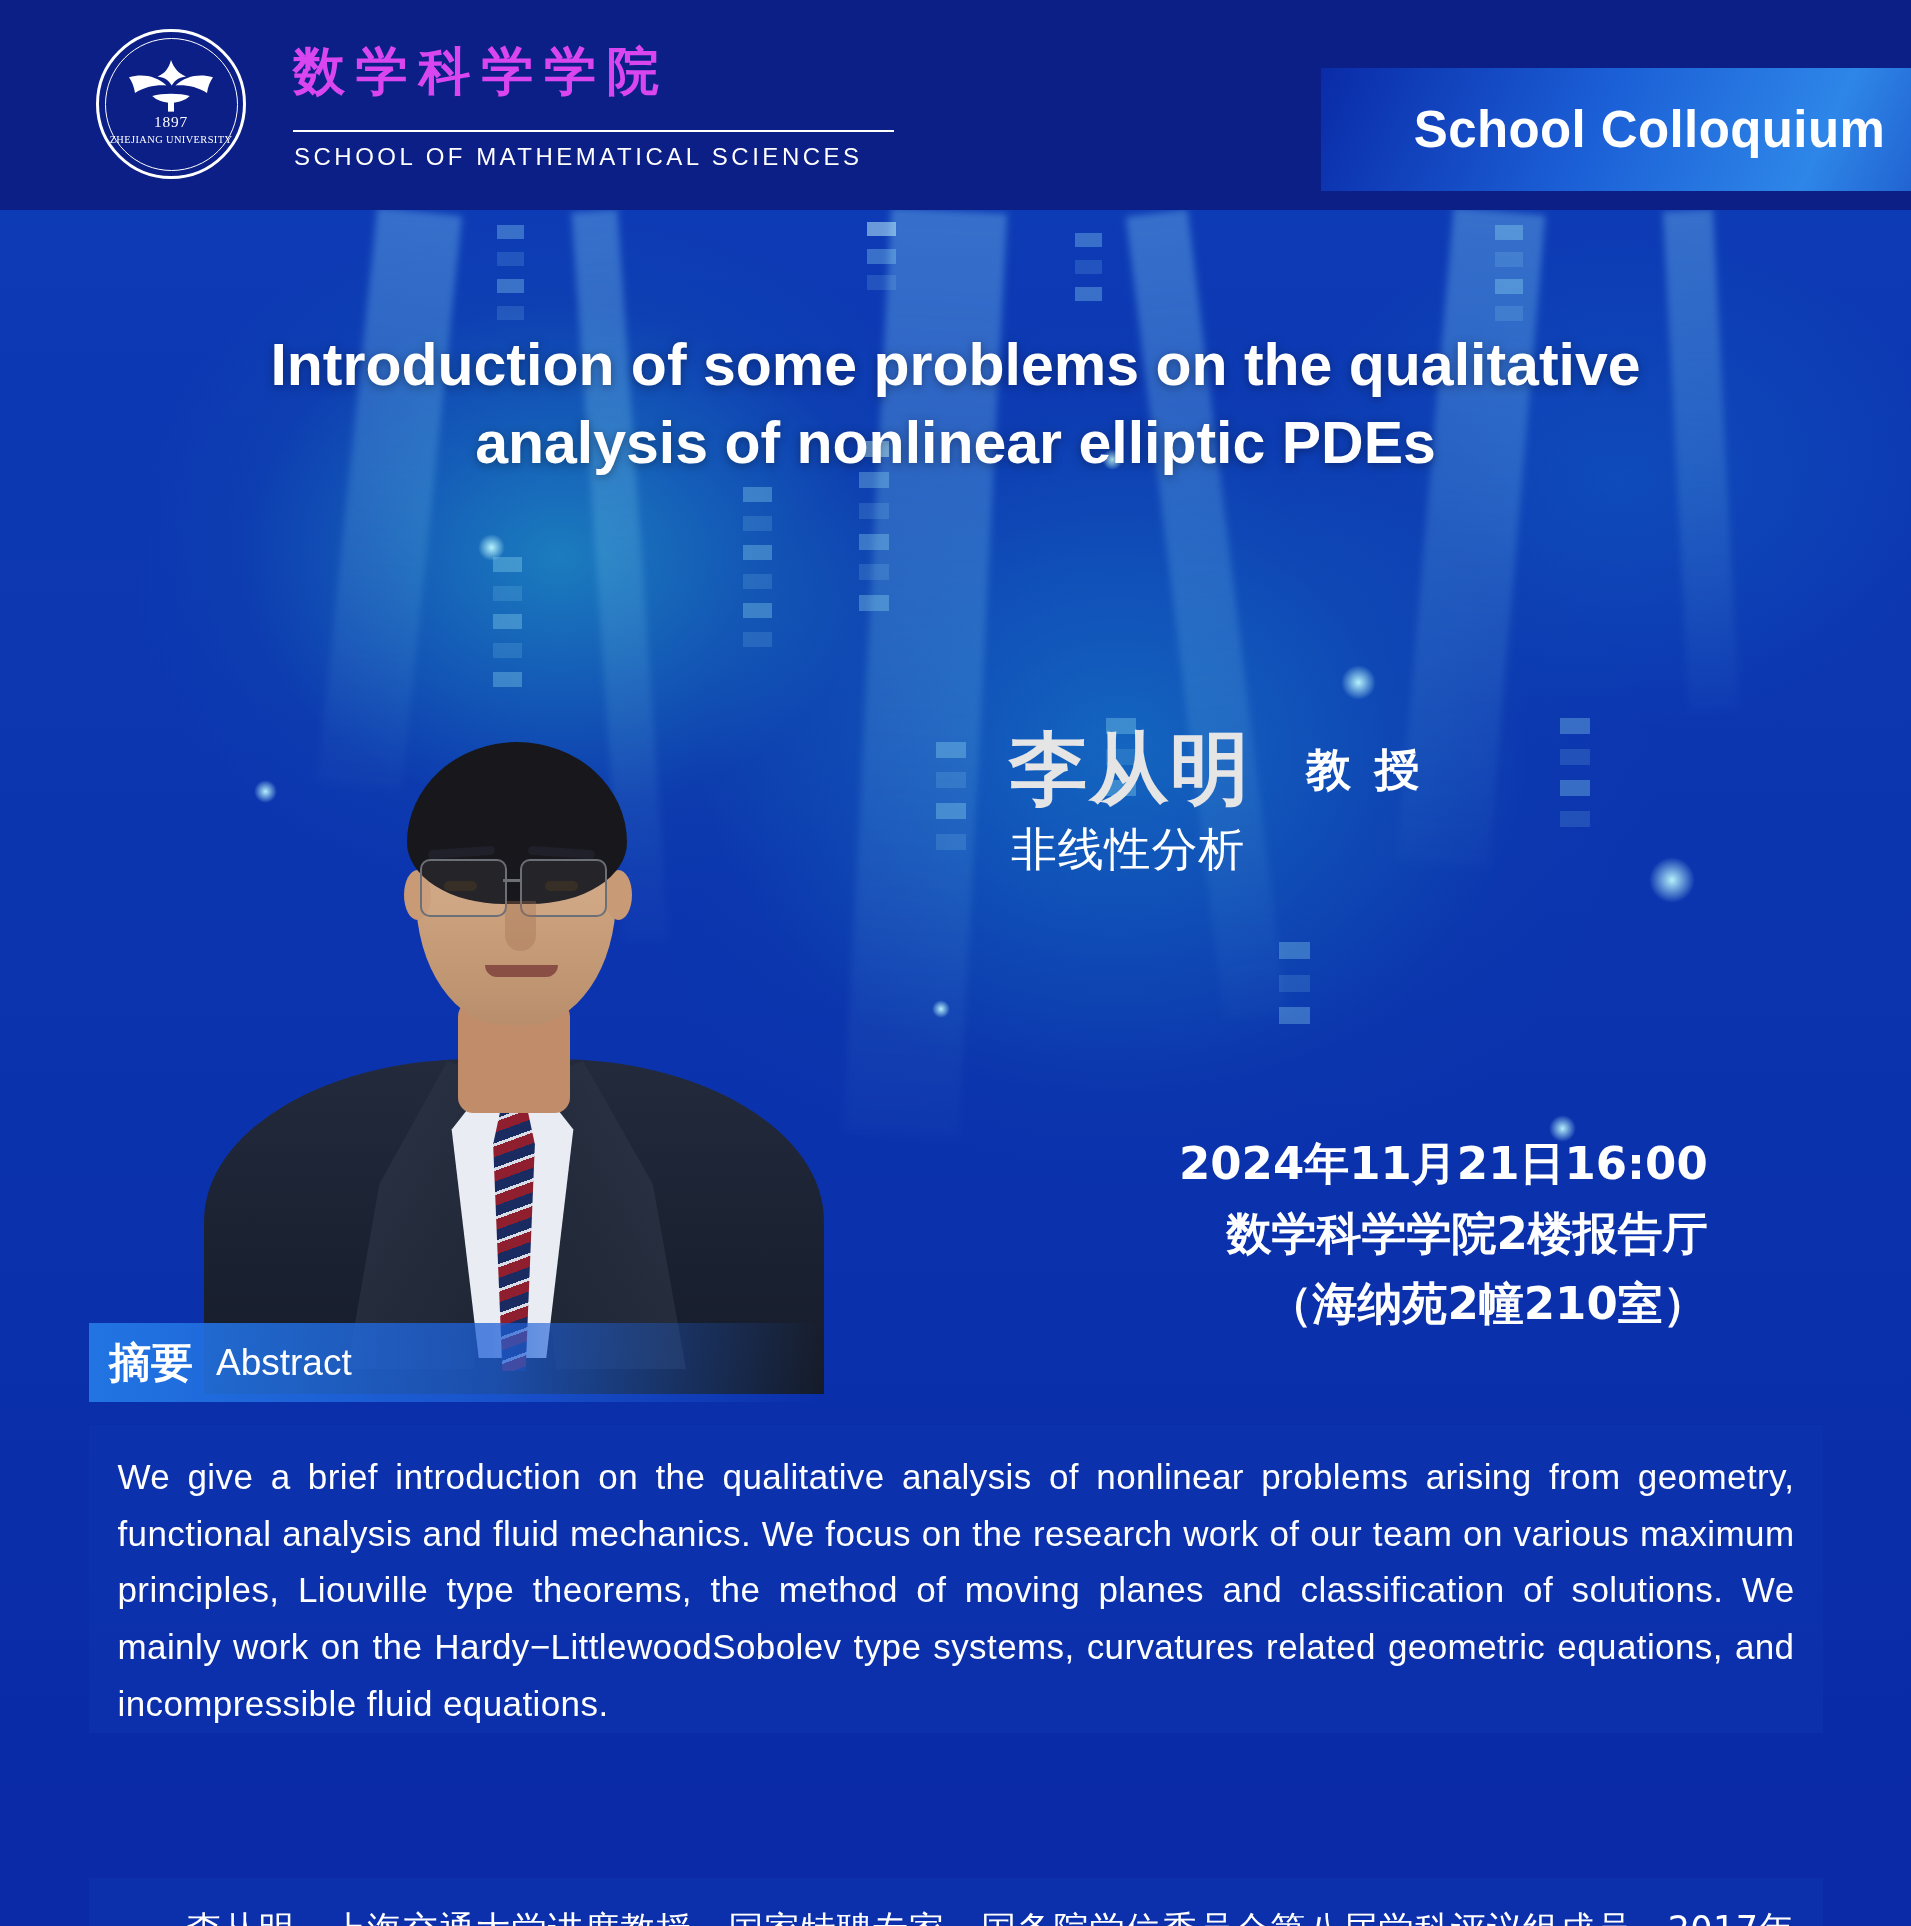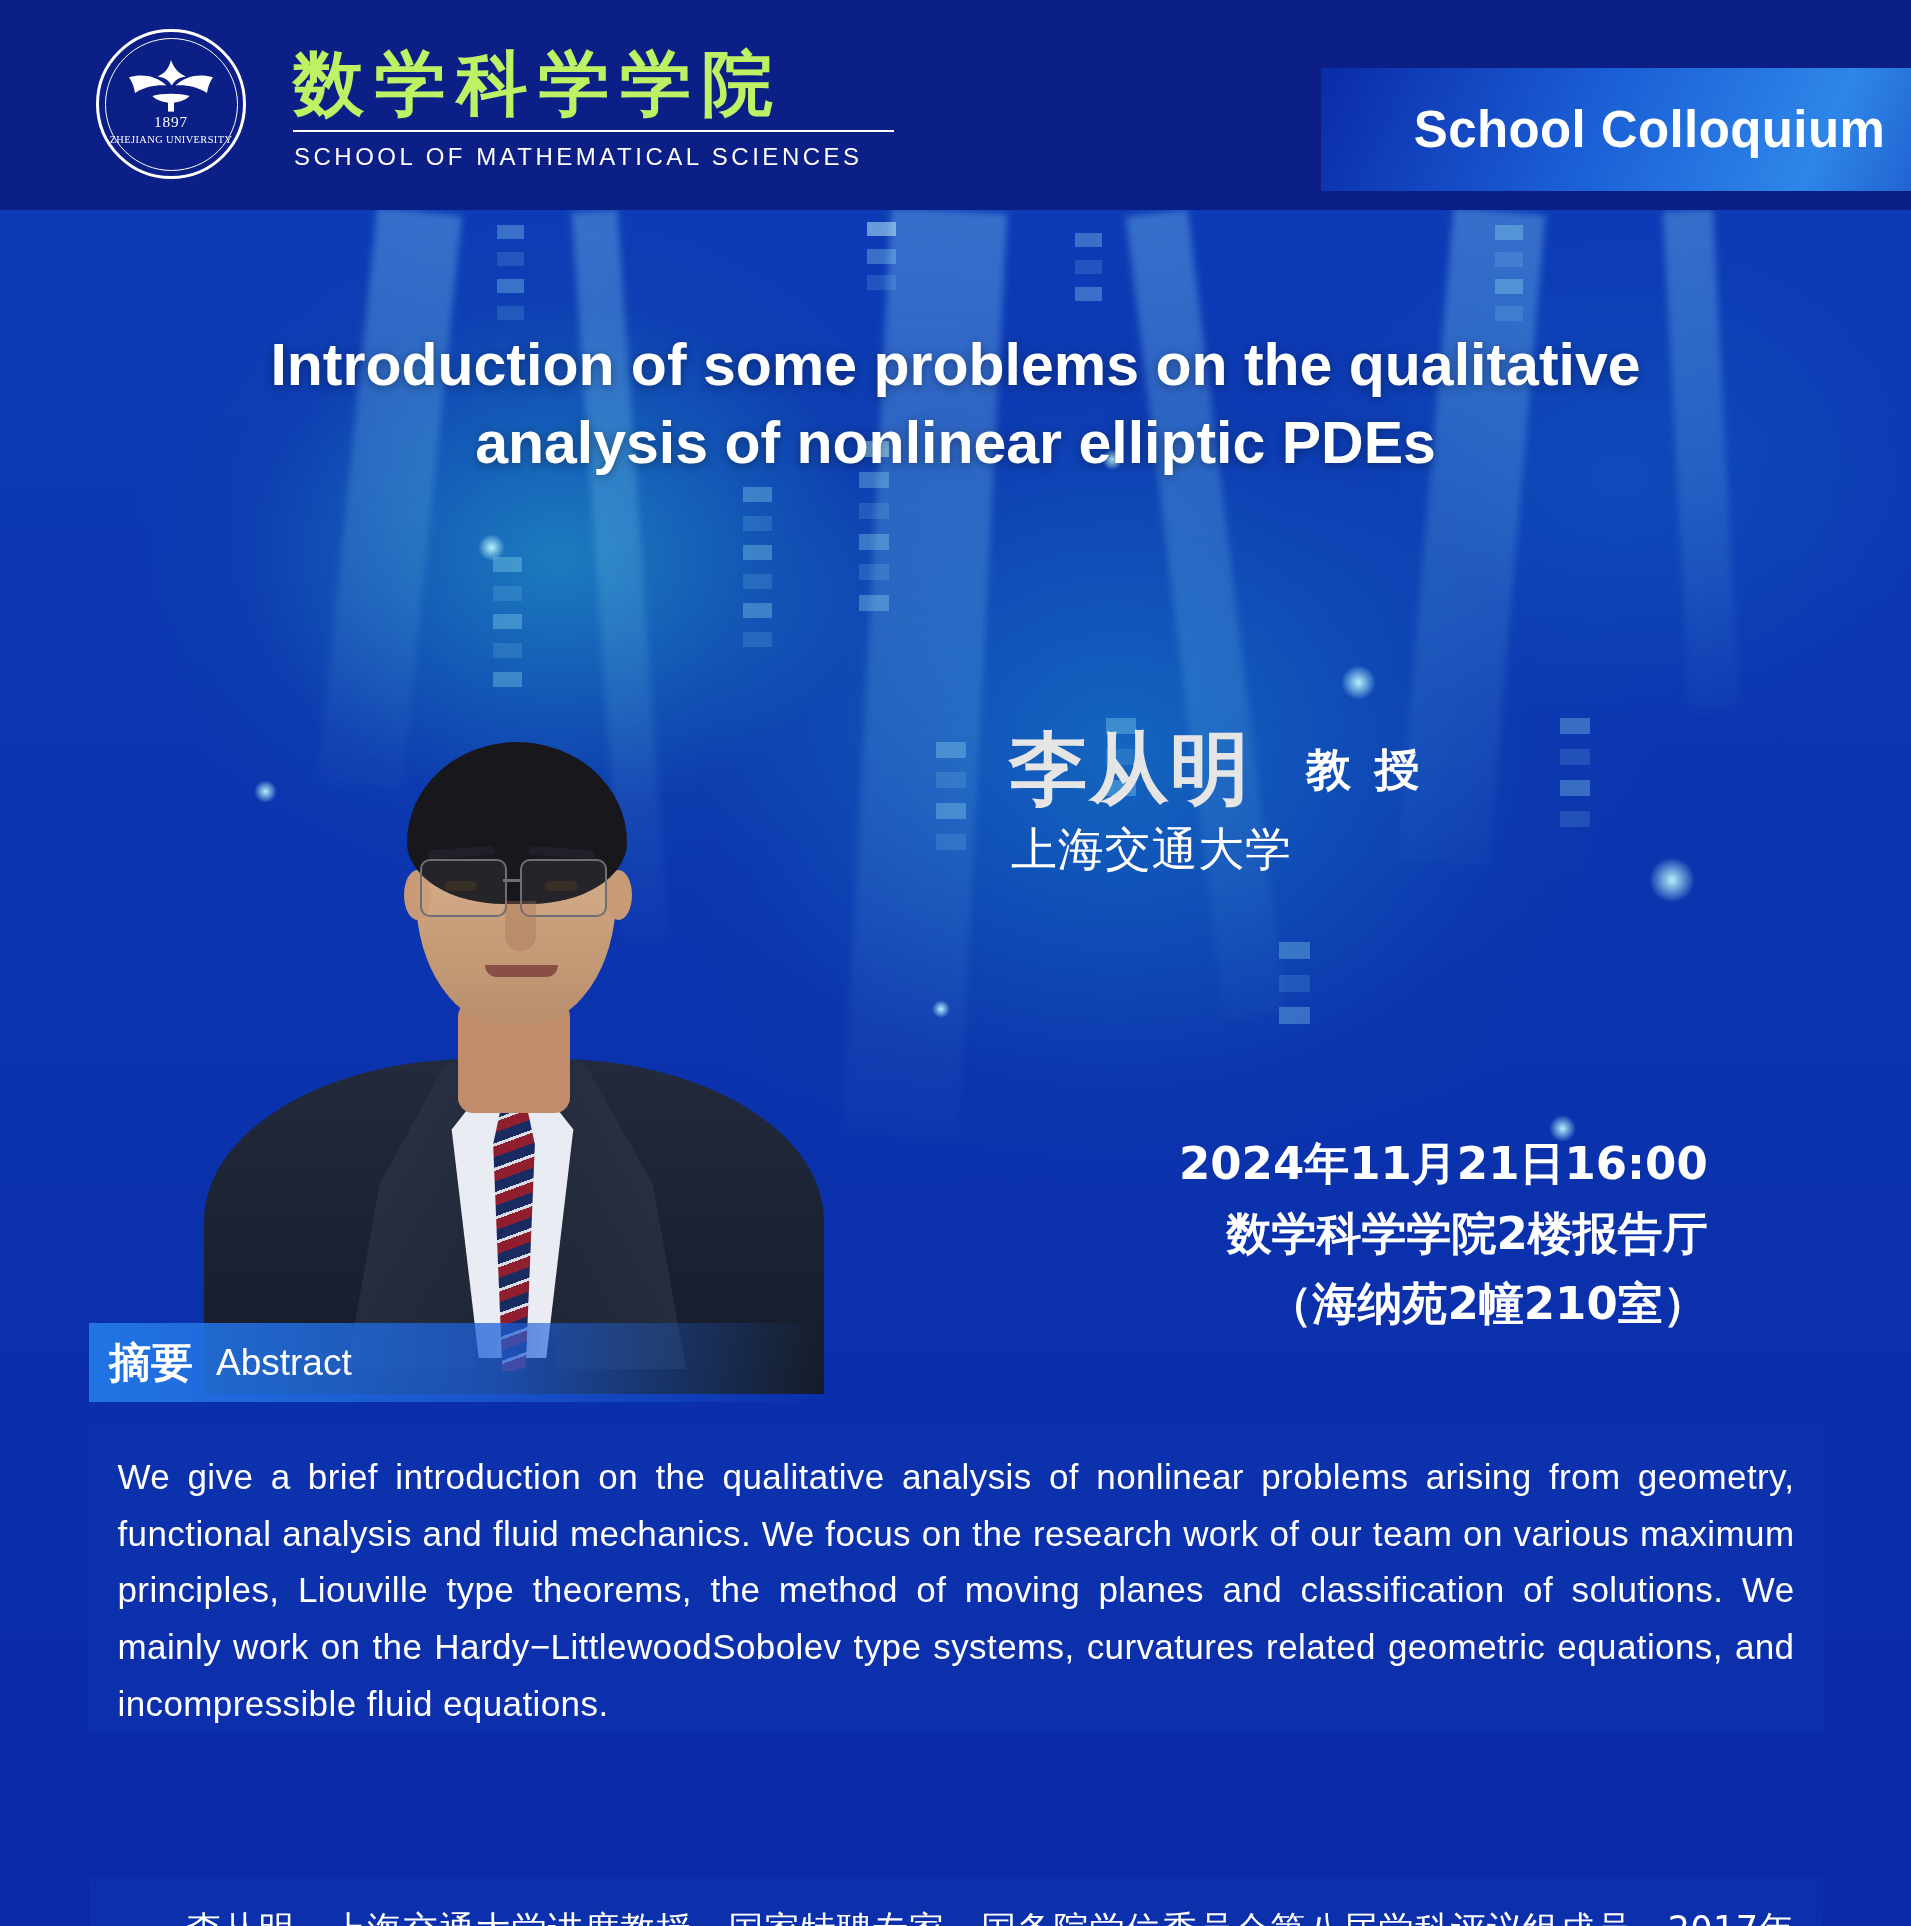--- a/index.html
+++ b/index.html
@@ -71,22 +71,22 @@
     text-align: center;
     color: #ffffff;
     font-size: 10.4px;
     letter-spacing: 0.4px;
     font-family: "Liberation Serif", serif;
   }
 
   .header-cn {
     position: absolute;
     left: 293px; top: 37px;
-    color: #bef264;
-    font-size: 71px;
+    color: #d946ef;
+    font-size: 52px;
     letter-spacing: 10.8px;
     font-weight: bold;
     font-family: "DejaVu Sans", sans-serif;
     white-space: nowrap;
   }
   .header-rule {
     position: absolute;
     left: 293px; top: 130px;
     width: 601px; height: 1.5px;
     background: #ffffff;
@@ -528,21 +528,21 @@
     <div class="ph-eye-r"></div>
     <div class="ph-glass-l"></div>
     <div class="ph-glass-r"></div>
     <div class="ph-bridge"></div>
     <div class="ph-nose"></div>
     <div class="ph-mouth"></div>
   </div>
 
   <div class="speaker-name">李从明</div>
   <div class="speaker-title">教 授</div>
-  <div class="speaker-affil">上海交通大学</div>
+  <div class="speaker-affil">非线性分析</div>
 
   <div class="meta">
     <div>2024年11月21日16:00</div>
     <div>数学科学学院2楼报告厅</div>
     <div>（海纳苑2幢210室）</div>
   </div>
 
   <div class="sec-head" id="abstract-head">
     <span class="cn">摘要</span>
     <span class="en">Abstract</span>

